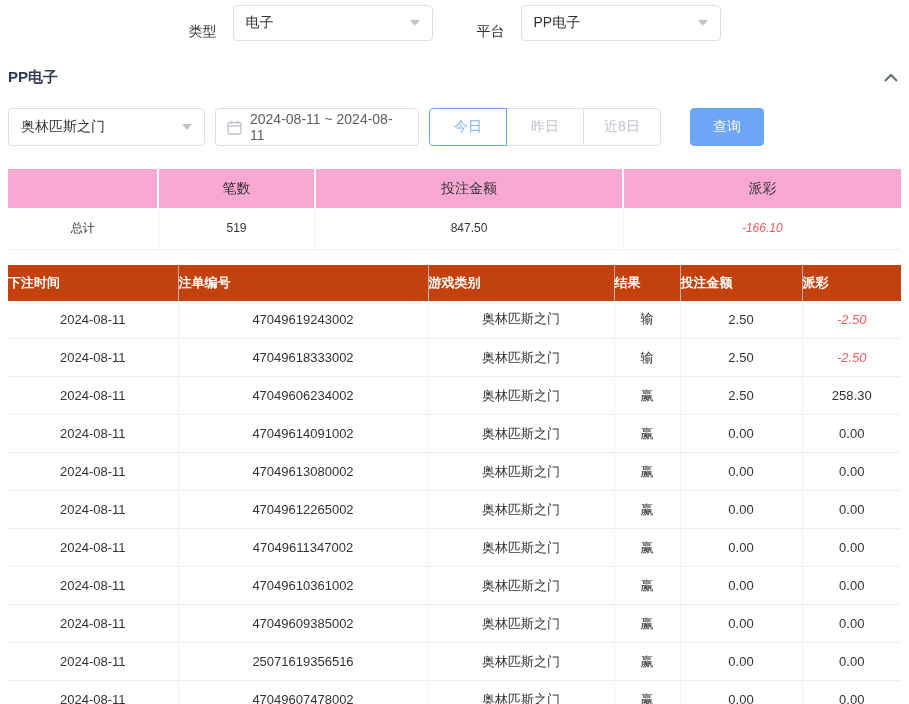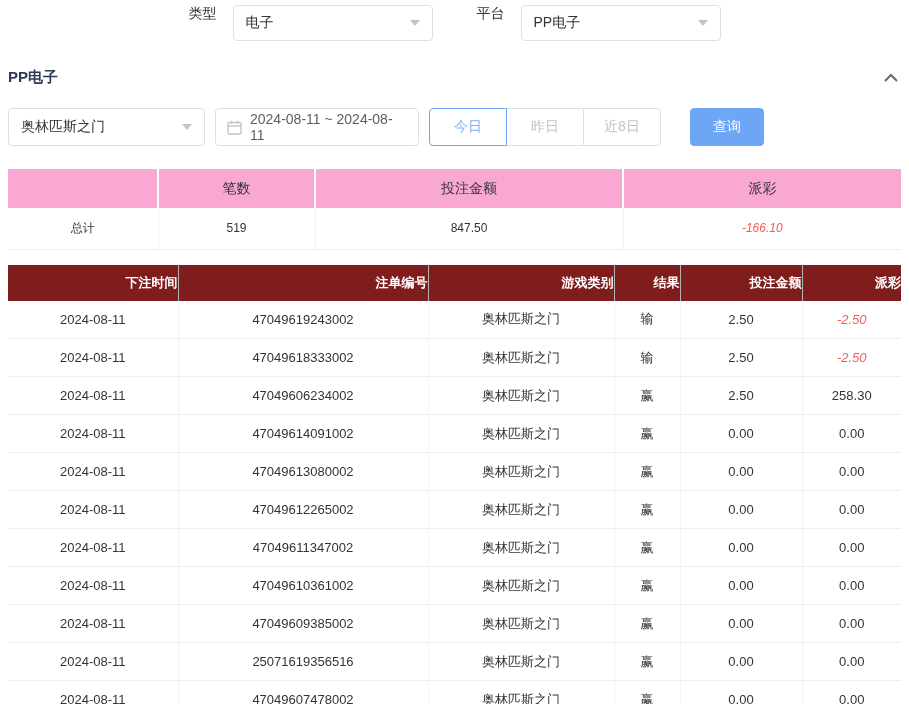--- a/index.html
+++ b/index.html
@@ -2,21 +2,21 @@
 <html><head>
 <meta charset="utf-8">
 <style>
   * { margin:0; padding:0; box-sizing:border-box; }
   html,body { background:#fff; }
   body { font-family:"Liberation Sans","DejaVu Sans",sans-serif; }
   .page { position:relative; width:909px; height:704px; background:#fff; overflow:hidden; }
 
   
   .top-filters { display:flex; justify-content:center; align-items:center; gap:44px; padding-top:5px; }
-  .filter-item { display:flex; align-items:flex-start; gap:16px; }
+  .filter-item { display:flex; align-items:flex-end; gap:16px; }
   .filter-label { font-size:14px; color:#333; }
   .select {
     width:200px; height:36px; border:1px solid #dcdfe6; border-radius:4px; background:#fff;
     display:flex; align-items:center; justify-content:space-between; padding:8px 12px;
     font-size:14px; color:#333; cursor:pointer;
   }
   .caret { width:0; height:0; border-left:5px solid transparent; border-right:5px solid transparent;
     border-top:6px solid #c0c4cc; display:inline-block; }
 
   
@@ -55,22 +55,22 @@
   .summary th:last-child { border-right:none; }
   .summary td {
     height:41px; font-size:12px; color:#333; text-align:center; background:#fff;
     border-right:1px solid #f2f2f2; border-bottom:1px solid #efefef;
   }
   .summary td:last-child { border-right:none; }
 
   
   .main { width:893px; margin:15px 8px 0; }
   .main th {
-    background:#7f1d1d; color:#fff; height:36px; font-size:13px; font-weight:bold;
-    text-align:right; border-right:1px solid #b3b3b3;
+    background:#c2410c; color:#fff; height:36px; font-size:13px; font-weight:bold;
+    text-align:left; border-right:1px solid #b3b3b3;
   }
   .main th:last-child { border-right:none; }
   .main td {
     height:38px; font-size:13px; color:#333; text-align:center; background:#fff;
     border-bottom:1px solid #ebeef5; border-right:1px solid #f2f3f5;
   }
   .main td:last-child { border-right:none; }
   .neg { color:#f25b5b !important;font-style:italic; }
 </style>
 </head>

